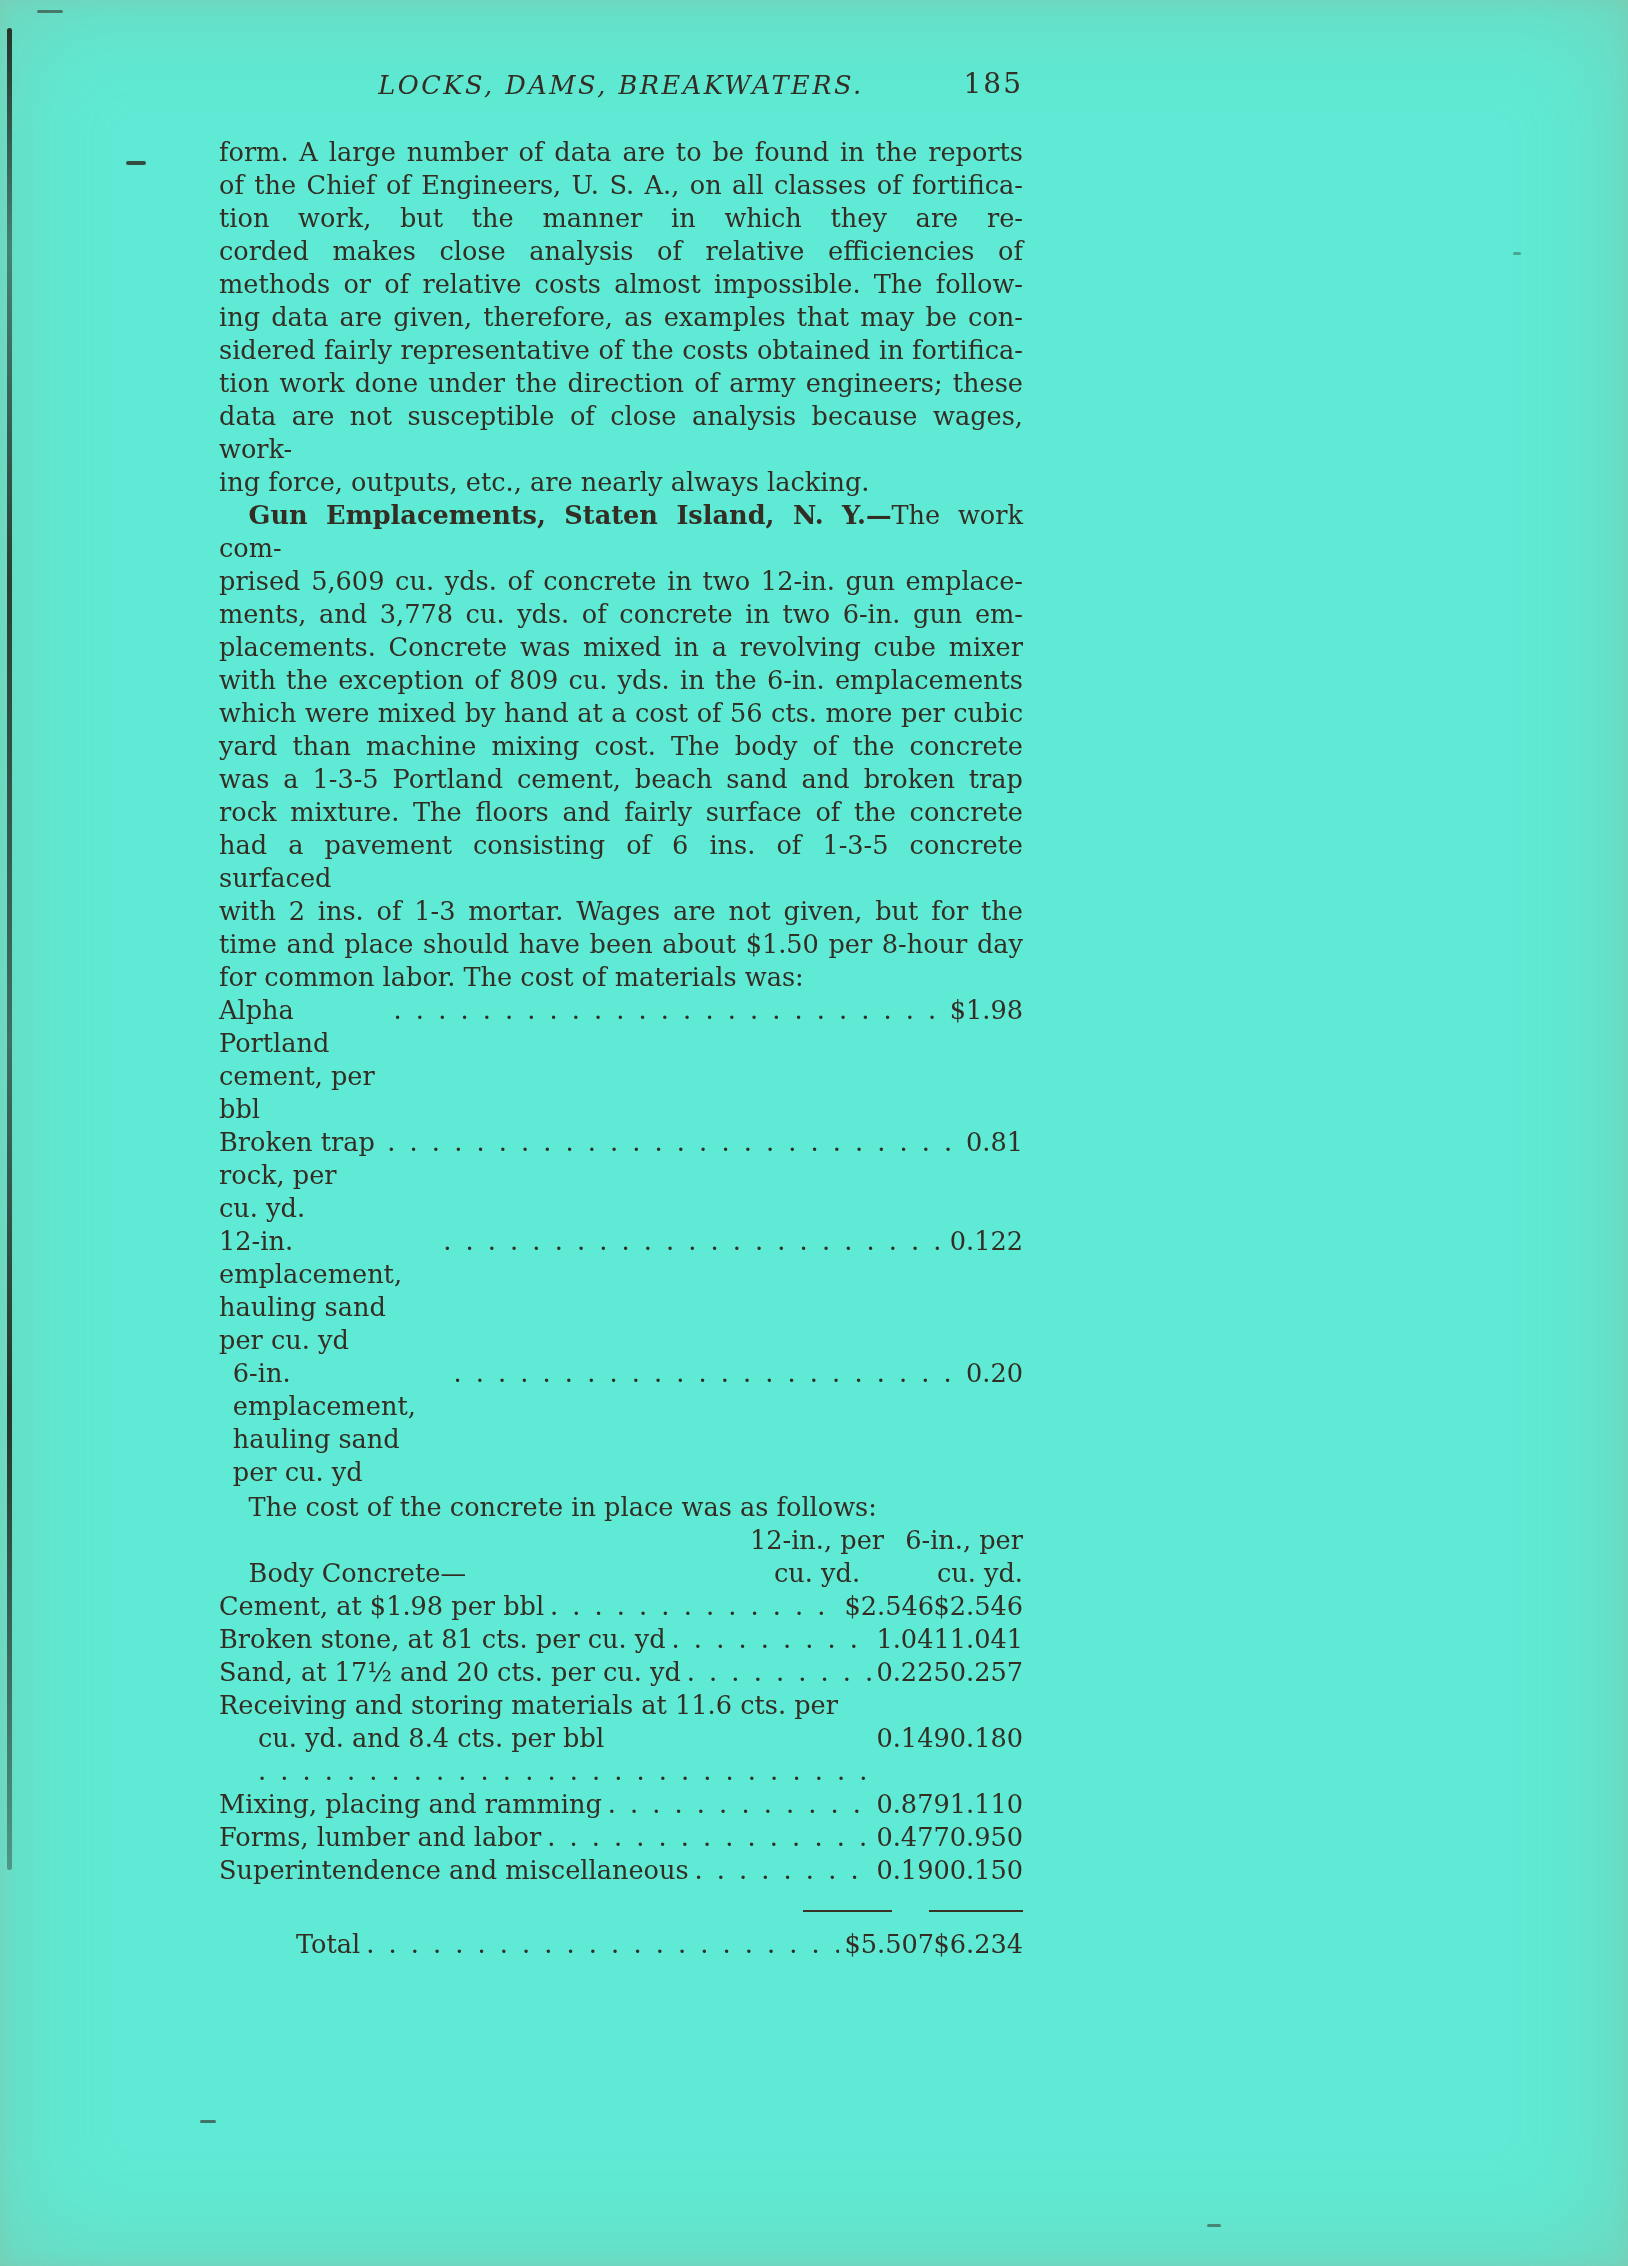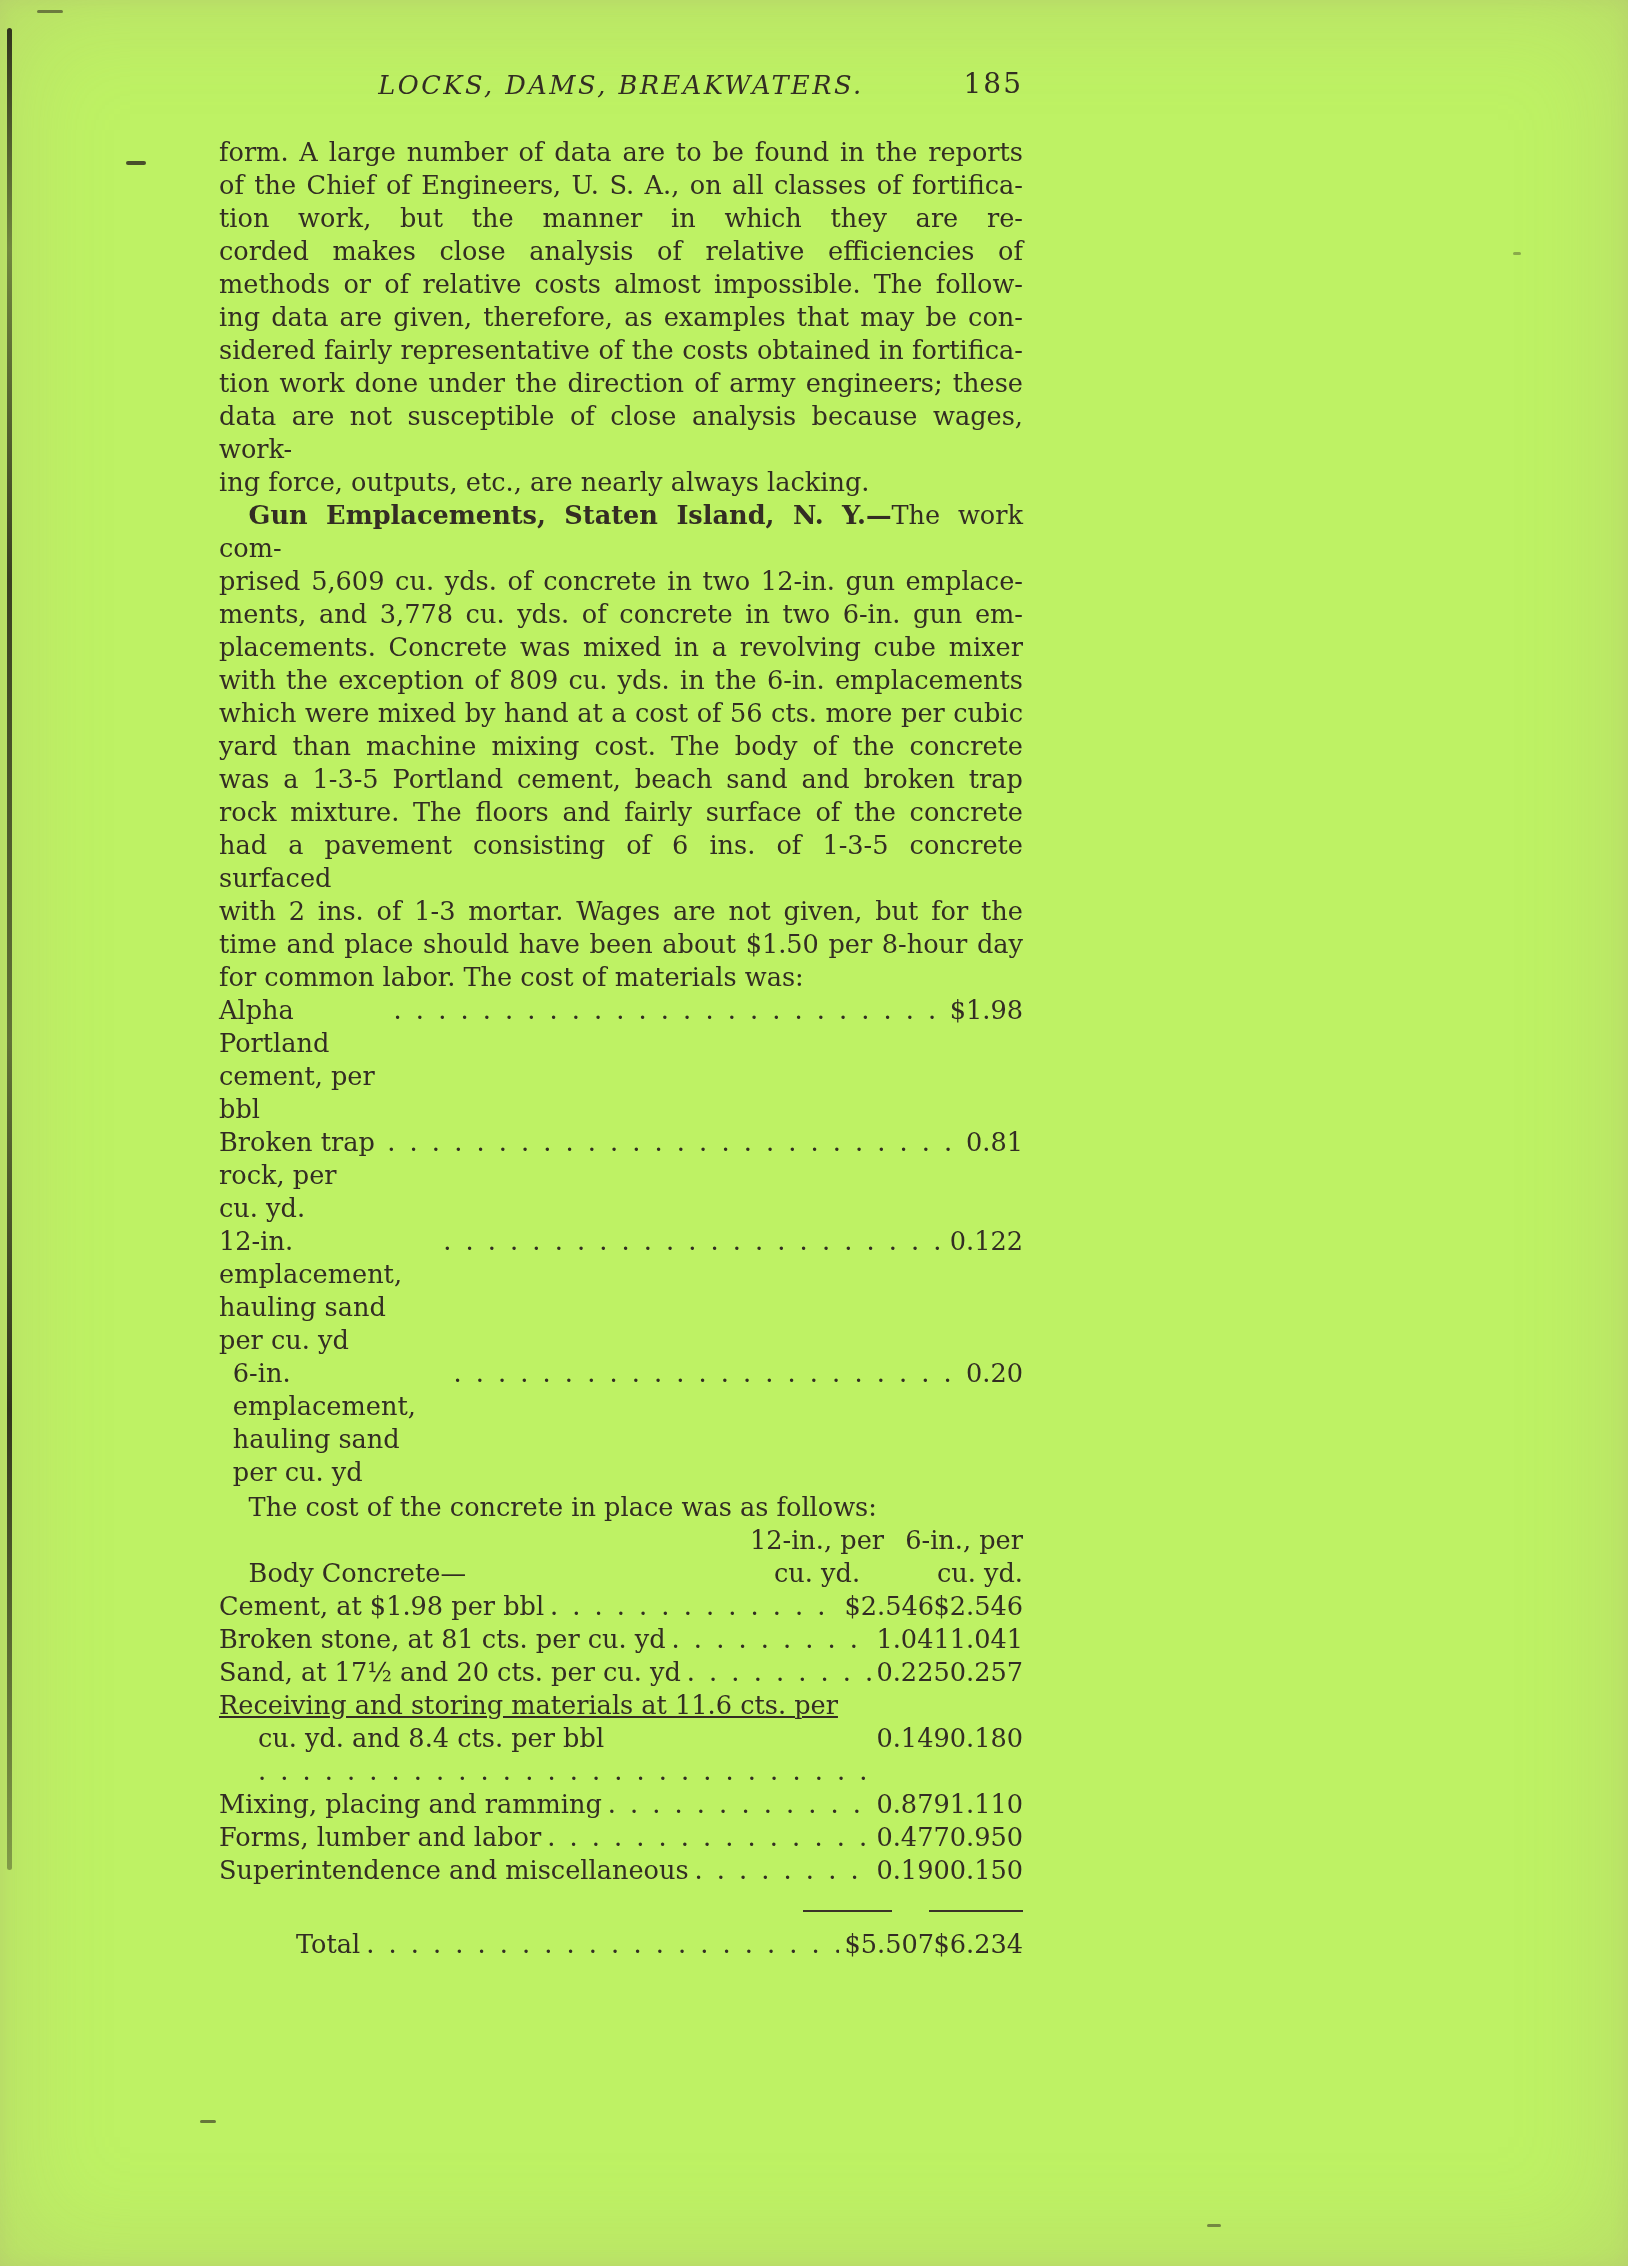--- a/index.html
+++ b/index.html
@@ -5,21 +5,21 @@
   * { margin: 0; padding: 0; box-sizing: border-box; }
   html, body { width: 1628px; }
   body {
     background: #d8d2c4;
     font-family: "DejaVu Serif", serif;
   }
   .page {
     position: relative;
     width: 1628px;
     height: 2267px;
-    background: #bef264;
+    background: #5eead4;
     box-shadow: inset 0 0 108px rgba(170,152,120,0.30), inset 0 0 17.7px rgba(170,152,120,0.18);
     color: #332d23;
     overflow: hidden;
   }
   
   .binding-streak {
     position: absolute; left: 6.9px; top: 27.6px; width: 4.9px; height: 1842px;
     background: linear-gradient(to bottom,
       rgba(25,21,16,0.85) 0%, rgba(25,21,16,0.45) 12%, rgba(25,21,16,0.8) 30%,
       rgba(25,21,16,0.55) 55%, rgba(25,21,16,0.85) 75%, rgba(25,21,16,0.35) 100%);
@@ -67,21 +67,21 @@
   .intro-line { text-indent: 29.6px; margin-top: 2px; }
 
   
   .thead-row { display: flex; align-items: baseline; }
   .thead-spacer { flex: 1; }
   .hc1 { width: 144px; text-align: center; white-space: nowrap; }
   .hc2 { width: 134px; text-align: right; white-space: nowrap; }
   .section-label { flex: 1; padding-left: 29.6px; white-space: nowrap; }
   .tdesc { flex: 1 1 auto; display: flex; align-items: baseline; overflow: hidden; min-width: 0; }
   .tlabel { white-space: nowrap; }
-  .tdesc-full { flex: 1; white-space: nowrap; text-decoration: underline; }
+  .tdesc-full { flex: 1; white-space: nowrap; }
   .tindent { padding-left: 33px; flex-direction: column; }
   .v1 { width: 89px;  text-align: right; white-space: nowrap; }
   .v2 { width: 126px; text-align: right; white-space: nowrap; }
   .rules-row { display: flex; justify-content: flex-end; margin-top: 23.6px; height: 3.9px; }
   .rule1 { width: 89px; border-top: 2px solid #3a3327; }
   .rule-gap { width: 37px; }
   .rule2 { width: 94px; border-top: 2px solid #3a3327; }
   .total-row { margin-top: 13.8px; }
   .total-label { padding-left: 77px; white-space: nowrap; }
 </style>

